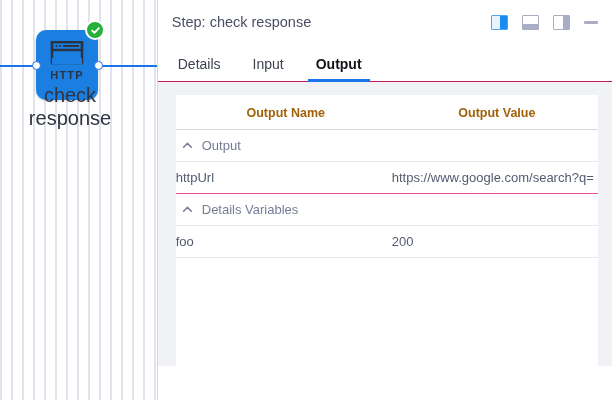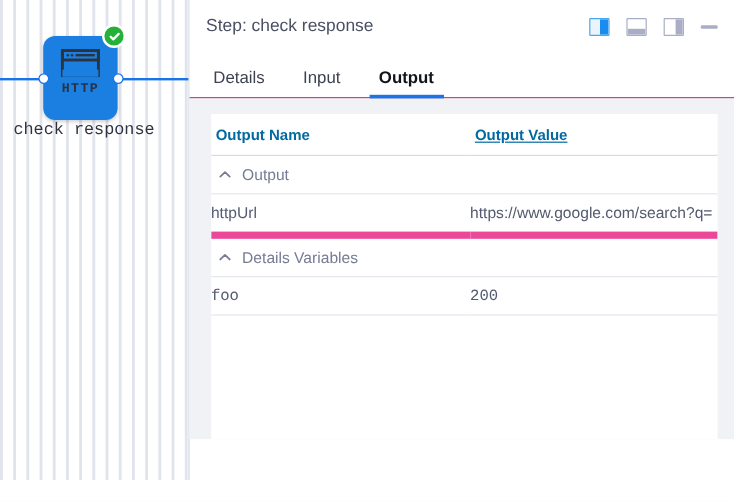--- a/index.html
+++ b/index.html
@@ -27,21 +27,20 @@
     height: 400px;
     background-color: #ffffff;
     background-image:
       repeating-linear-gradient(to right,
         #c9cede 0px, #c9cede 2px, transparent 2px, transparent 11px),
       repeating-linear-gradient(to bottom,
         #ffffff 0px, #ffffff 9px, transparent 9px, transparent 11px);
     background-size: 11px 11px;
     border-right: 1px solid #d5d8e0;
     overflow: hidden;
-    font-family: Liberation Mono, monospace;
   }
   .canvas-wash {
     position: absolute;
     inset: 0;
     background: rgba(255,255,255,0.45);
     pointer-events: none;
   }
 
   .edge-line {
     position: absolute;
@@ -110,24 +109,24 @@
     box-sizing: border-box;
     display: flex;
     align-items: center;
     justify-content: center;
   }
   .status-badge svg { display: block; }
 
   .node-caption {
     position: absolute;
     left: 0;
-    top: 101px;
+    top: 84px;
     width: 140px;
     text-align: center;
-    font-size: 14px;
+    font-size: 20px;
     color: #2f3440;
   }
 
   
   .panel {
     position: relative;
     width: 455px;
     height: 366px;
     background: #ffffff;
     display: flex;
@@ -235,36 +234,36 @@
     padding: 0 0 0 0;
     overflow: hidden;
   }
 
   table.out-table {
     width: 100%;
     border-collapse: collapse;
     table-layout: fixed;
   }
   table.out-table th {
-    text-align: left;
+    text-align: center;
     font-size: 12.5px;
     font-weight: 700;
-    color: #0369a1;
+    color: #a16207;
     padding: 11px 0 9px 4px;
     border-bottom: 1px solid #d9dbe4;
     white-space: nowrap;
   }
   th.col-name  { width: 212px; padding-left: 6px; }
-  th.col-value { width: auto; text-decoration: underline; }
+  th.col-value { width: auto; }
 
   table.out-table td {
     font-size: 13px;
     color: #545a70;
     padding: 8px 0 8px 0;
-    border-bottom: 6px solid #ec4899;
+    border-bottom: 1px solid #ec4899;
     white-space: nowrap;
     overflow: hidden;
     text-overflow: clip;
   }
 
   tr.group-row td {
     border-bottom: 1px solid #e4e6ee;
     padding-left: 6px;
   }
   .group-cell {
@@ -278,21 +277,21 @@
     width: 11px;
     height: 11px;
     flex: 0 0 11px;
     display: block;
   }
   .chevron svg { display: block; }
 
   td.name-cell { padding-left: 38px; }
   td.value-cell { color: #545a70; }
 
-  tr.last-row td { border-bottom: 1px solid #e4e6ee; font-family: Liberation Mono, monospace; }
+  tr.last-row td { border-bottom: 1px solid #e4e6ee; }
 </style>
 </head>
 <body>
 
 <div id="app">
 
   <div class="canvas">
     <div class="canvas-wash"></div>
 
     <div class="edge-line edge-left"></div>

